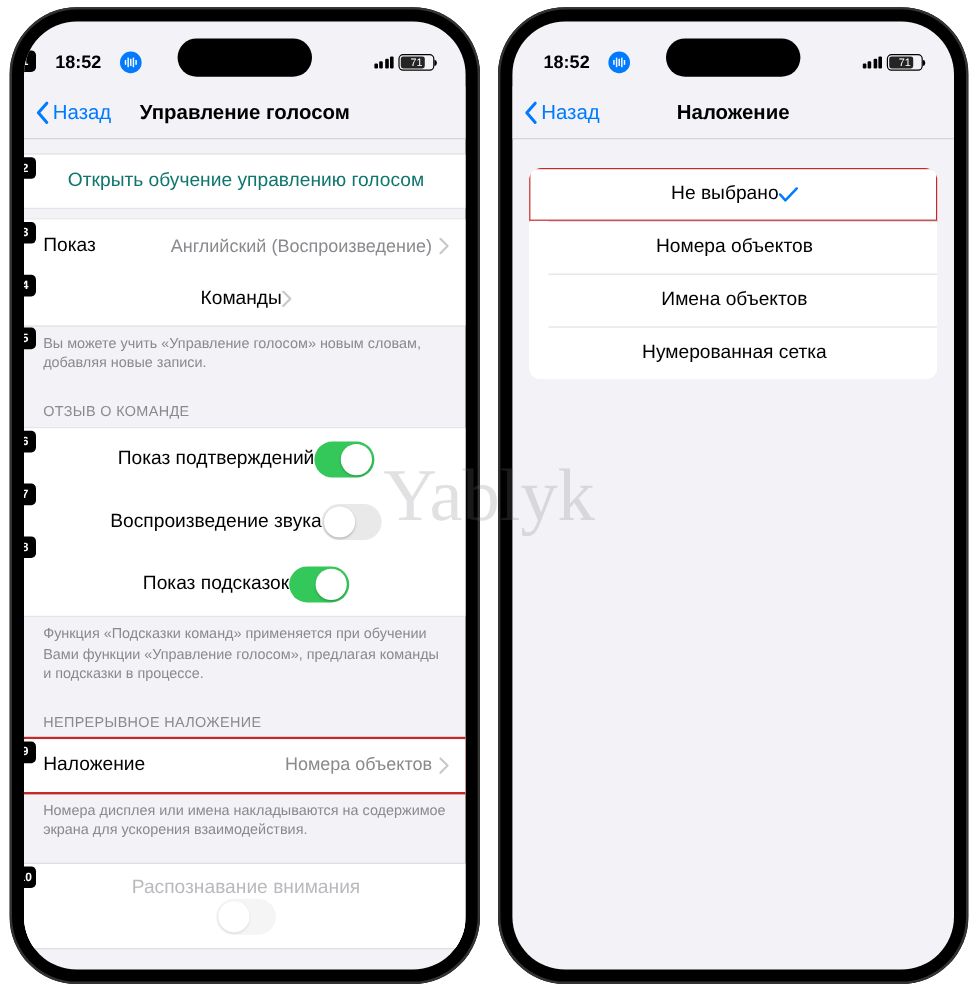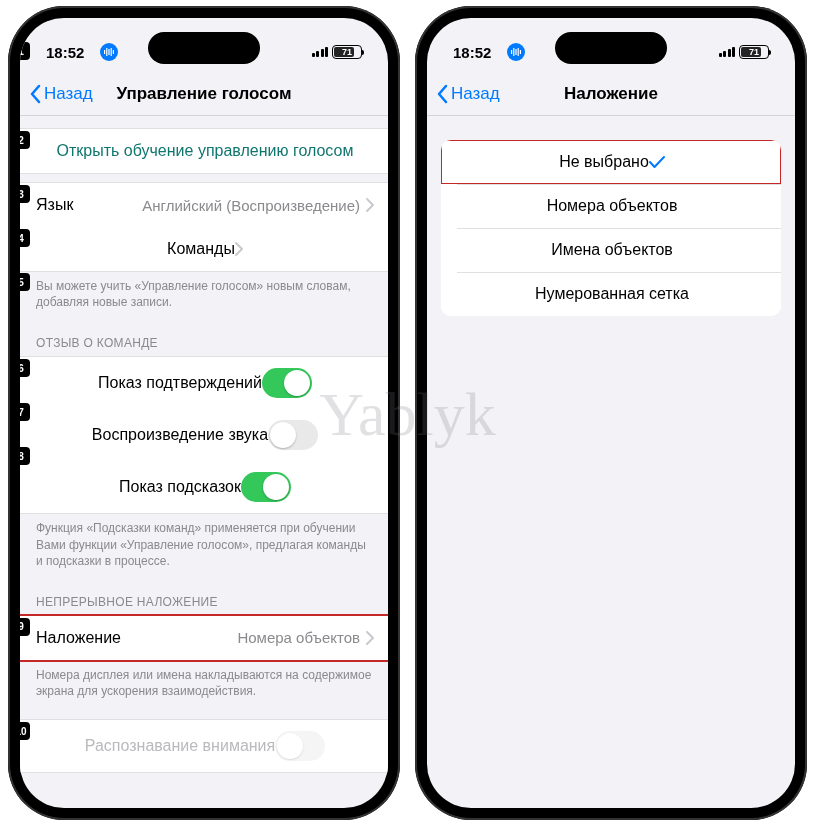--- a/index.html
+++ b/index.html
@@ -61,21 +61,21 @@
   .status-right { display: flex; align-items: center; gap: 4px; }
   .signal { display: flex; align-items: flex-end; gap: 1.5px; }
   .signal span { width: 3px; background: #000; border-radius: 1px; }
   .signal span:nth-child(1){height:4px}
   .signal span:nth-child(2){height:6px}
   .signal span:nth-child(3){height:8px}
   .signal span:nth-child(4){height:10px}
   .battery {
     width: 30px; height: 14px; border: 1px solid #000; border-radius: 4px;
     position: relative; display: flex; align-items: center; justify-content: center;
-    font-size: 9px; font-weight: 700;
+    font-size: 9px; font-weight: 400;
   }
   .battery::after {
     content:""; position:absolute; right:-3px; top:4px; width:2px; height:5px;
     background:#000; border-radius:0 2px 2px 0;
   }
   .battery-fill { position:absolute; left:1px; top:1px; bottom:1px; width: 72%; background: rgba(0,0,0,0.85); border-radius: 2px; }
   .battery-num { position: relative; color: #fff; z-index: 2; }
 
   .nav-bar {
     height: 44px;
@@ -145,21 +145,21 @@
     content:"";
     position:absolute; top:0; left:16px; right:0;
     height: 0.5px; background: rgba(0,0,0,0.12);
   }
   .cell.link-cell { color: #0f766e; justify-content: center; }
   .cell .detail { color: #8a8a8e; font-size: 15px; margin-left: auto; margin-right: 6px; text-align: right; }
   .chevron { color: #c7c7cc; flex-shrink: 0; }
   .chevron svg { width: 8px; height: 14px; display:block; }
   .checkmark { color: #007aff; }
   .checkmark svg { width: 16px; height: 14px; display:block; }
-  .cell.dimmed { color: #b9b9be; }
+  .cell.dimmed { color: #b9b9be; flex-direction: column; }
 
   .switch {
     width: 50px; height: 30px; border-radius: 15px; background: #e9e9ea; position: relative;
     flex-shrink: 0;
   }
   .switch.on { background: #34c759; }
   .switch .knob {
     width: 26px; height: 26px; background: #fff; border-radius: 50%;
     position: absolute; top: 2px; left: 2px; box-shadow: 0 1px 2px rgba(0,0,0,0.25);
     transition: none;
@@ -263,21 +263,21 @@
           <div class="cell link-cell">
             <span>Открыть обучение управлению голосом</span>
           </div>
         </div>
       </div>
 
       <div class="group">
         <div class="cell-block" style="position:relative">
           <span class="num-badge" style="top:2px">3</span>
           <div class="cell">
-            <span>Язык</span>
+            <span>Показ</span>
             <span class="detail">Английский (Воспроизведение)</span>
             <span class="chevron">
                 <svg viewBox="0 0 8 14">
                   <path d="M1 1 L7 7 L1 13" stroke="currentColor" stroke-width="1.8" fill="none" stroke-linecap="round" stroke-linejoin="round"></path>
                 </svg>
               </span>
           </div>
           <span class="num-badge" style="top:46px">4</span>
           <div class="cell">
             <span>Команды</span>

